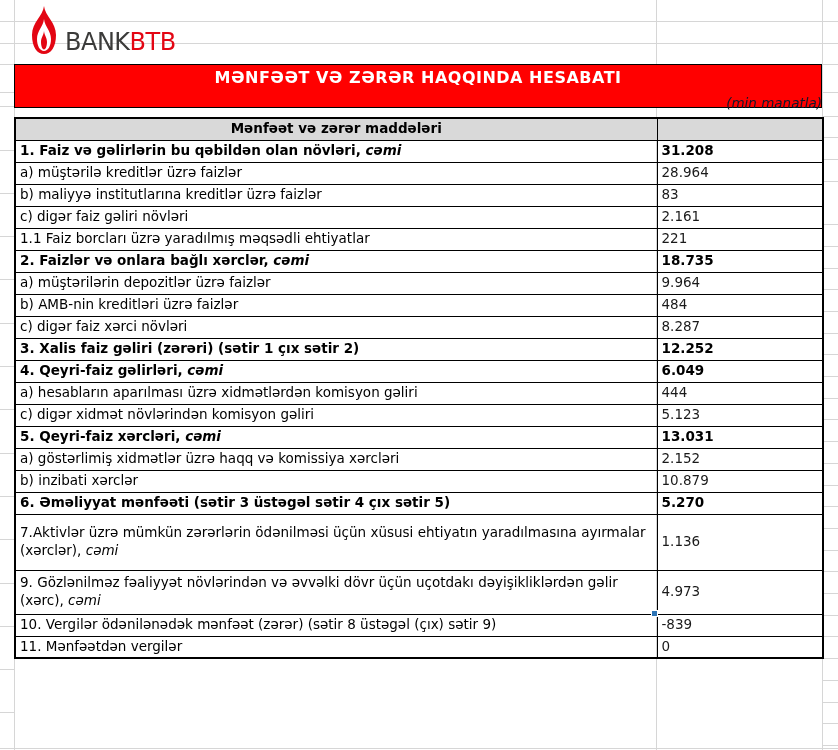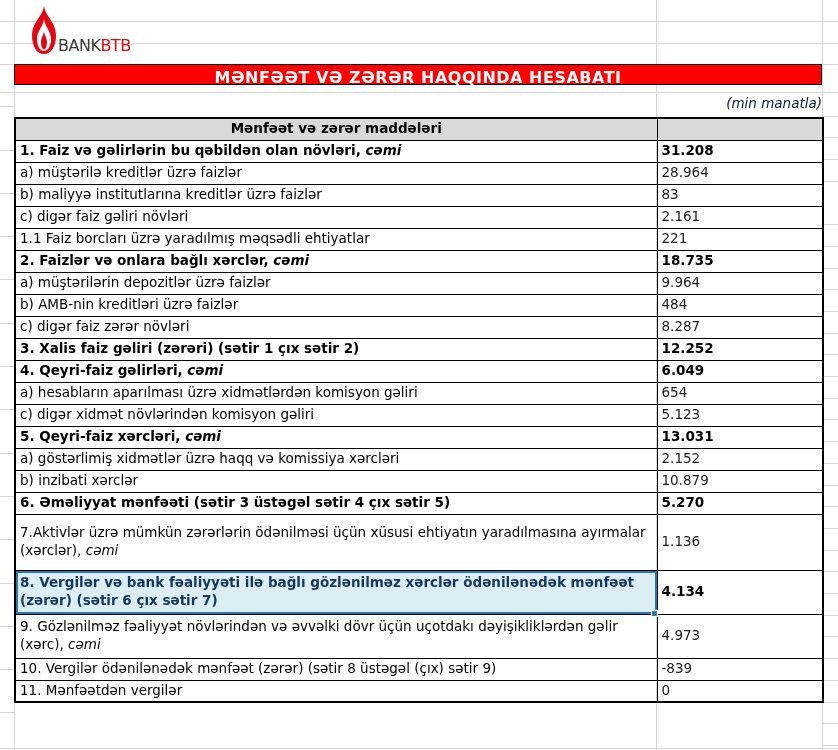--- a/index.html
+++ b/index.html
@@ -21,26 +21,26 @@
       transparent 15.3px,transparent 43.3px);
   }
   .strip-right{
     position:absolute;left:823px;top:95px;width:15px;height:655px;
     background:repeating-linear-gradient(to bottom,
       transparent 0,transparent 20.7px,#d6d6d6 20.7px,#d6d6d6 21.7px);
   }
   
   .logo{position:absolute;left:30px;top:6px;z-index:2;display:flex;align-items:flex-end;}
   .logo svg{display:block;}
-  .logo-text{margin-bottom:2px;font-size:16px;font-weight:400;letter-spacing:-0.5px;line-height:1;}
+  .logo-text{margin-left:7px;margin-bottom:2px;font-size:24px;font-weight:400;letter-spacing:-0.5px;line-height:1;}
   .logo-bank{color:#3b3b3a;}
   .logo-btb{color:#e30613;}
   
   .banner{
-    position:absolute;left:14px;top:64px;width:808px;height:21px;z-index:2;
+    position:absolute;left:14px;top:64px;width:808px;height:44px;z-index:2;
     box-sizing:border-box;background:#ff0000;border:1px solid #000;
     color:#ffffff;font-weight:bold;font-size:16px;letter-spacing:.5px;
     text-align:center;line-height:26px;
   }
   
   .unit-note{
     position:absolute;left:14px;top:95px;width:808px;z-index:2;
     text-align:right;font-style:italic;font-size:13.5px;color:#0f172a;
   }
   
@@ -142,34 +142,34 @@
   </tr>
   <tr class="r">
     <td class="lbl"><span>a) müştərilərin depozitlər üzrə faizlər</span><i></i></td>
     <td class="val">9.964</td>
   </tr>
   <tr class="r">
     <td class="lbl"><span>b) AMB-nin kreditləri üzrə faizlər</span><i></i></td>
     <td class="val">484</td>
   </tr>
   <tr class="r">
-    <td class="lbl"><span>c) digər faiz zərər növləri</span><i></i></td>
+    <td class="lbl"><span>c) digər faiz xərci növləri</span><i></i></td>
     <td class="val">8.287</td>
   </tr>
   <tr class="r bold">
     <td class="lbl"><span>3. Xalis faiz gəliri (zərəri) (sətir 1 çıx sətir 2)</span><i></i></td>
     <td class="val">12.252</td>
   </tr>
   <tr class="r bold">
     <td class="lbl"><span>4. Qeyri-faiz gəlirləri, </span><i>cəmi</i></td>
     <td class="val">6.049</td>
   </tr>
   <tr class="r">
     <td class="lbl"><span>a) hesabların aparılması üzrə xidmətlərdən komisyon gəliri</span><i></i></td>
-    <td class="val">654</td>
+    <td class="val">444</td>
   </tr>
   <tr class="r">
     <td class="lbl"><span>c) digər xidmət növlərindən komisyon gəliri</span><i></i></td>
     <td class="val">5.123</td>
   </tr>
   <tr class="r bold">
     <td class="lbl"><span>5. Qeyri-faiz xərcləri, </span><i>cəmi</i></td>
     <td class="val">13.031</td>
   </tr>
   <tr class="r">
@@ -181,24 +181,20 @@
     <td class="val">10.879</td>
   </tr>
   <tr class="r bold">
     <td class="lbl"><span>6. Əməliyyat mənfəəti (sətir 3 üstəgəl sətir 4 çıx sətir 5)</span><i></i></td>
     <td class="val">5.270</td>
   </tr>
   <tr class="r h56">
     <td class="lbl"><span>7.Aktivlər üzrə mümkün zərərlərin ödənilməsi üçün xüsusi ehtiyatın yaradılmasına ayırmalar (xərclər), </span><i>cəmi</i></td>
     <td class="val">1.136</td>
   </tr>
-  <tr class="r bold h44 sel">
-    <td class="lbl"><span>8. Vergilər və bank fəaliyyəti ilə bağlı gözlənilməz xərclər ödənilənədək mənfəət (zərər) (sətir 6 çıx sətir 7)</span><i></i></td>
-    <td class="val">4.134</td>
-  </tr>
   <tr class="r h44">
     <td class="lbl"><span>9. Gözlənilməz fəaliyyət növlərindən və əvvəlki dövr üçün uçotdakı dəyişikliklərdən gəlir (xərc), </span><i>cəmi</i></td>
     <td class="val">4.973</td>
   </tr>
   <tr class="r">
     <td class="lbl"><span>10. Vergilər ödənilənədək mənfəət (zərər) (sətir 8 üstəgəl (çıx) sətir 9)</span><i></i></td>
     <td class="val">-839</td>
   </tr>
   <tr class="r">
     <td class="lbl"><span>11. Mənfəətdən vergilər</span><i></i></td>

